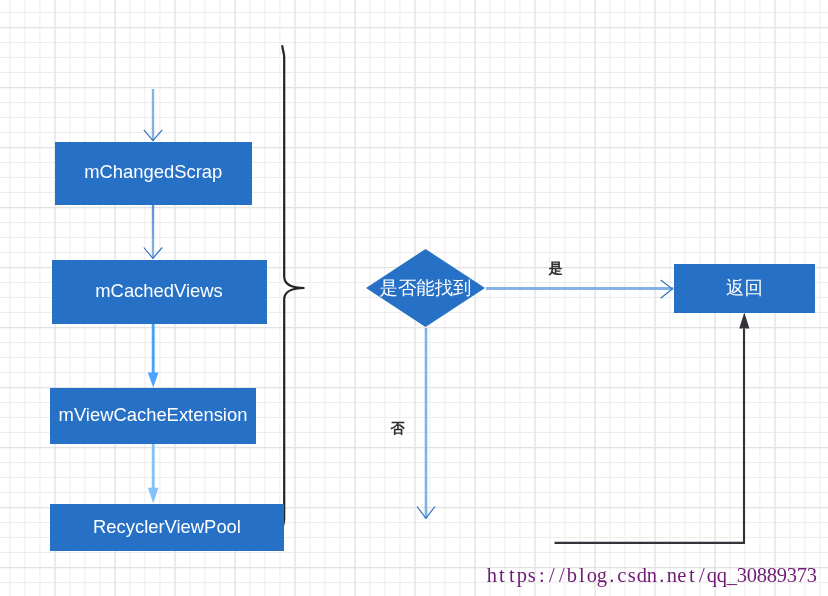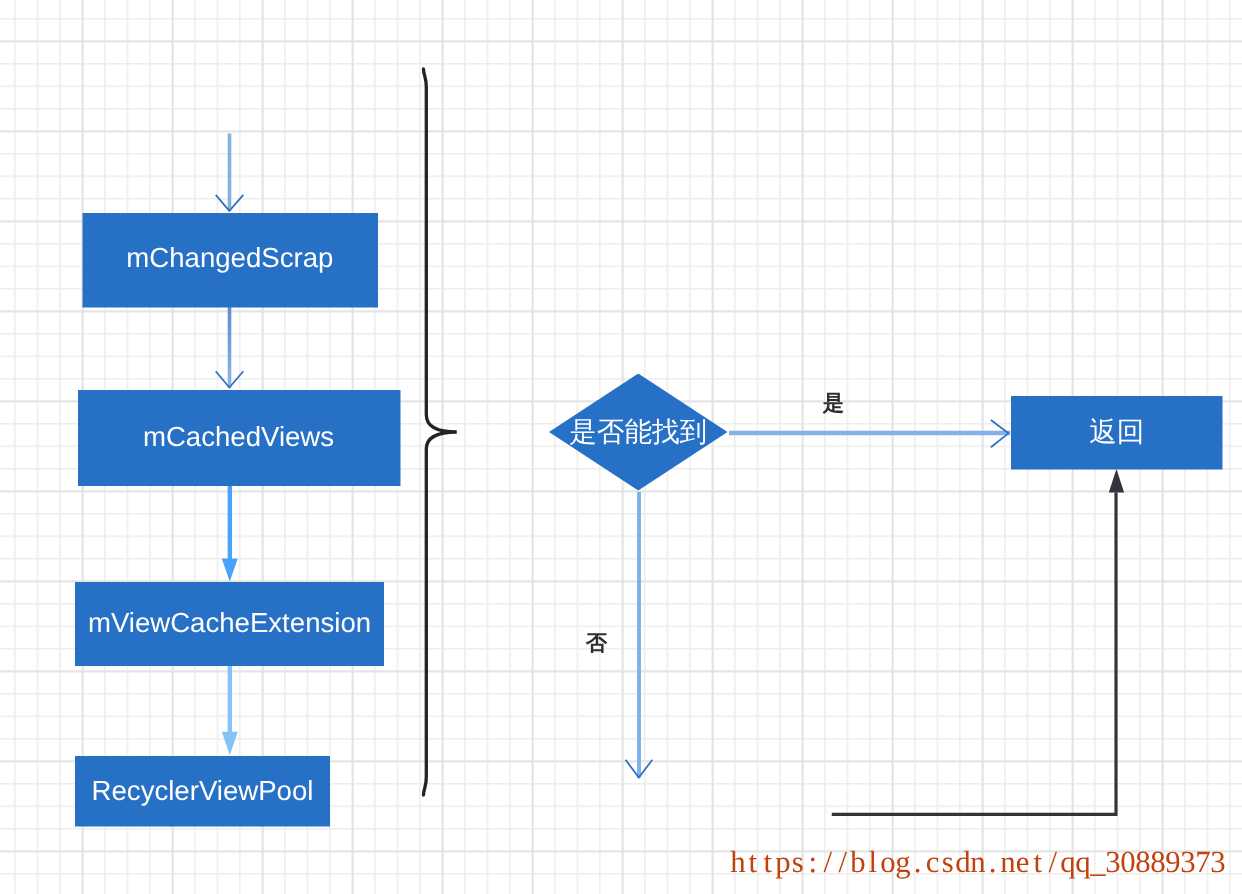--- a/index.html
+++ b/index.html
@@ -19,21 +19,21 @@
   .node span{-webkit-font-smoothing:antialiased;display:inline-block;
              transform:translate3d(0,-0.8px,0);}
   .node.diamond span{position:relative;}
   .node .shape{position:absolute;left:0;top:0;}
 
   .lbl{position:absolute;color:#2e2e2e;font-size:14.2px;font-weight:600;
        white-space:nowrap;-webkit-font-smoothing:antialiased;
        display:inline-block;transform:translateZ(0);}
 
   #wm{position:absolute;font-family:"Liberation Serif",serif;font-size:20.5px;
-      color:#c2410c;white-space:nowrap;-webkit-font-smoothing:antialiased;
+      color:#701a75;white-space:nowrap;-webkit-font-smoothing:antialiased;
       display:inline-block;transform:translateZ(0);}
   #wm i{display:inline-block;width:10.0px;text-align:center;font-style:normal;}
 </style>
 </head>
 <body>
 
 <div id="canvas">
 
   <svg id="grid" width="828" height="596">
     <defs>
@@ -100,21 +100,21 @@
   </div>
 
   <div class="node" style="left:51.5px;top:259.5px;width:215px;height:64.5px">
     <span>mCachedViews</span>
   </div>
 
   <div class="node" style="left:50px;top:388px;width:206px;height:56px">
     <span>mViewCacheExtension</span>
   </div>
 
-  <div class="node" style="left:50px;top:504px;width:170px;height:47px">
+  <div class="node" style="left:50px;top:504px;width:234px;height:47px">
     <span>RecyclerViewPool</span>
   </div>
 
   <div class="node diamond" style="left:366px;top:249px;width:119px;height:78px">
     <svg class="shape" width="119" height="78">
       <polygon points="59.5,0 119,39 59.5,78 0,39" fill="#2670c6"></polygon>
     </svg>
     <span>是否能找到</span>
   </div>
 

